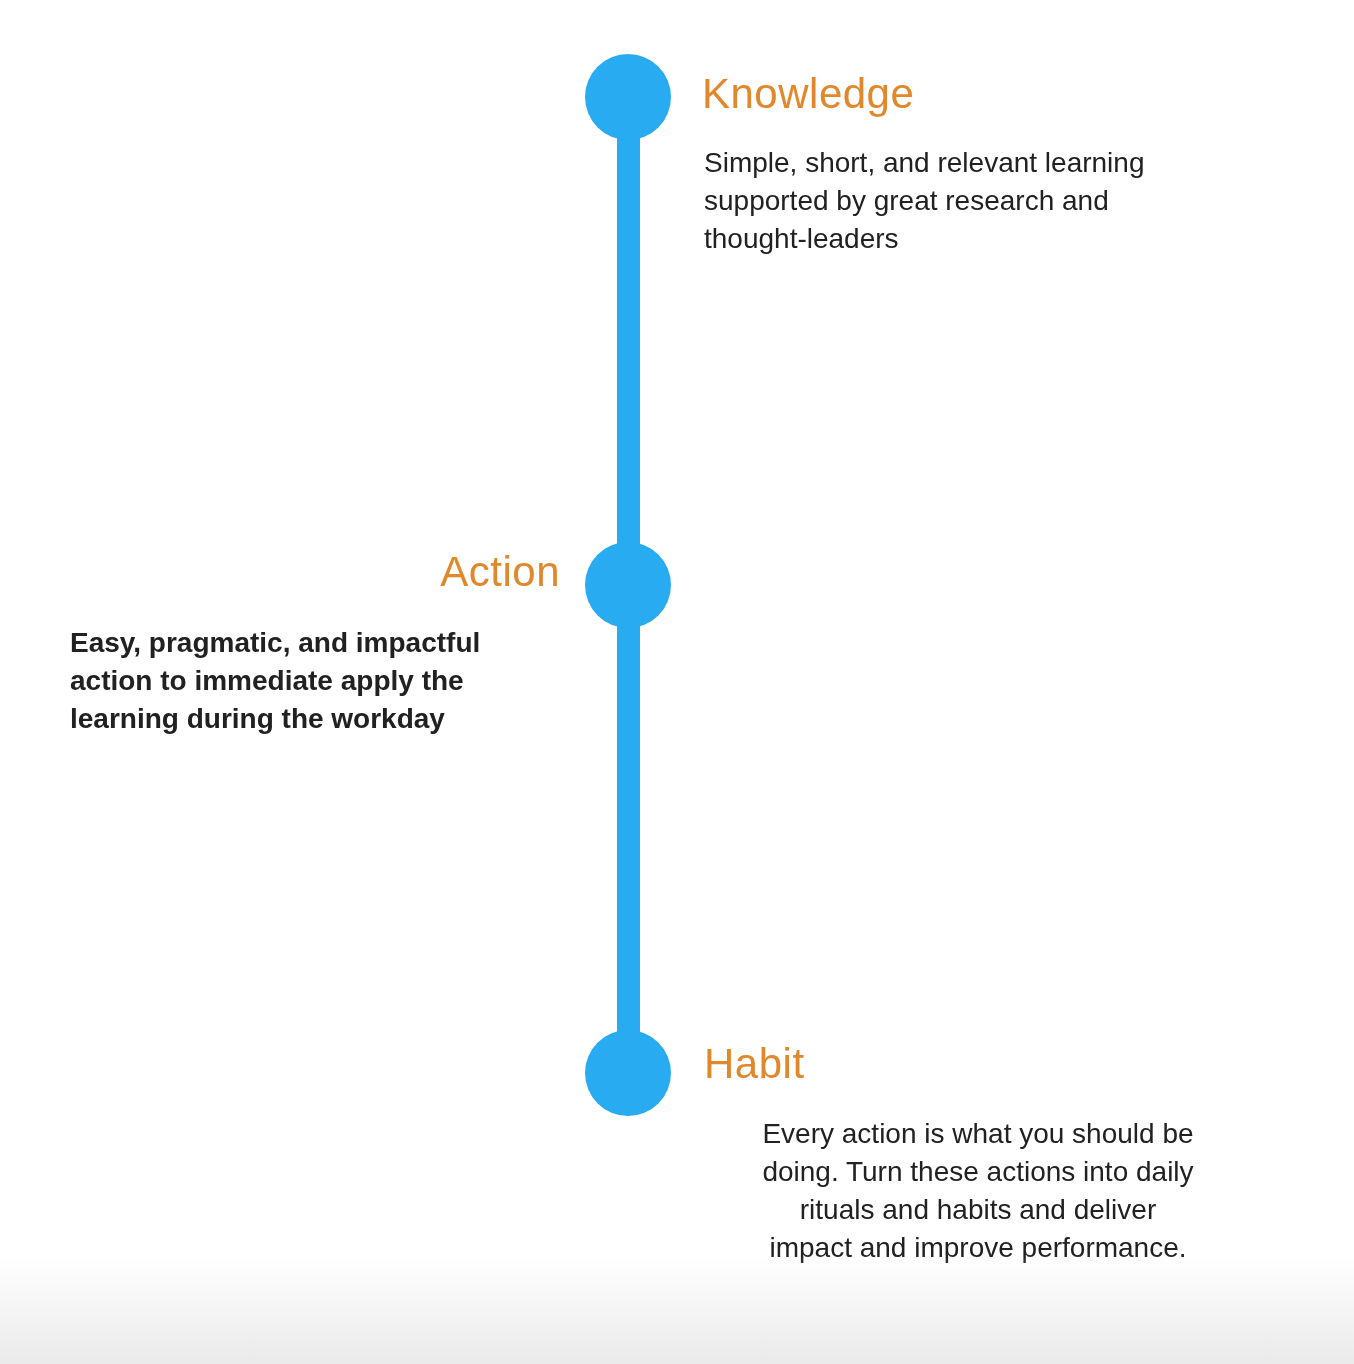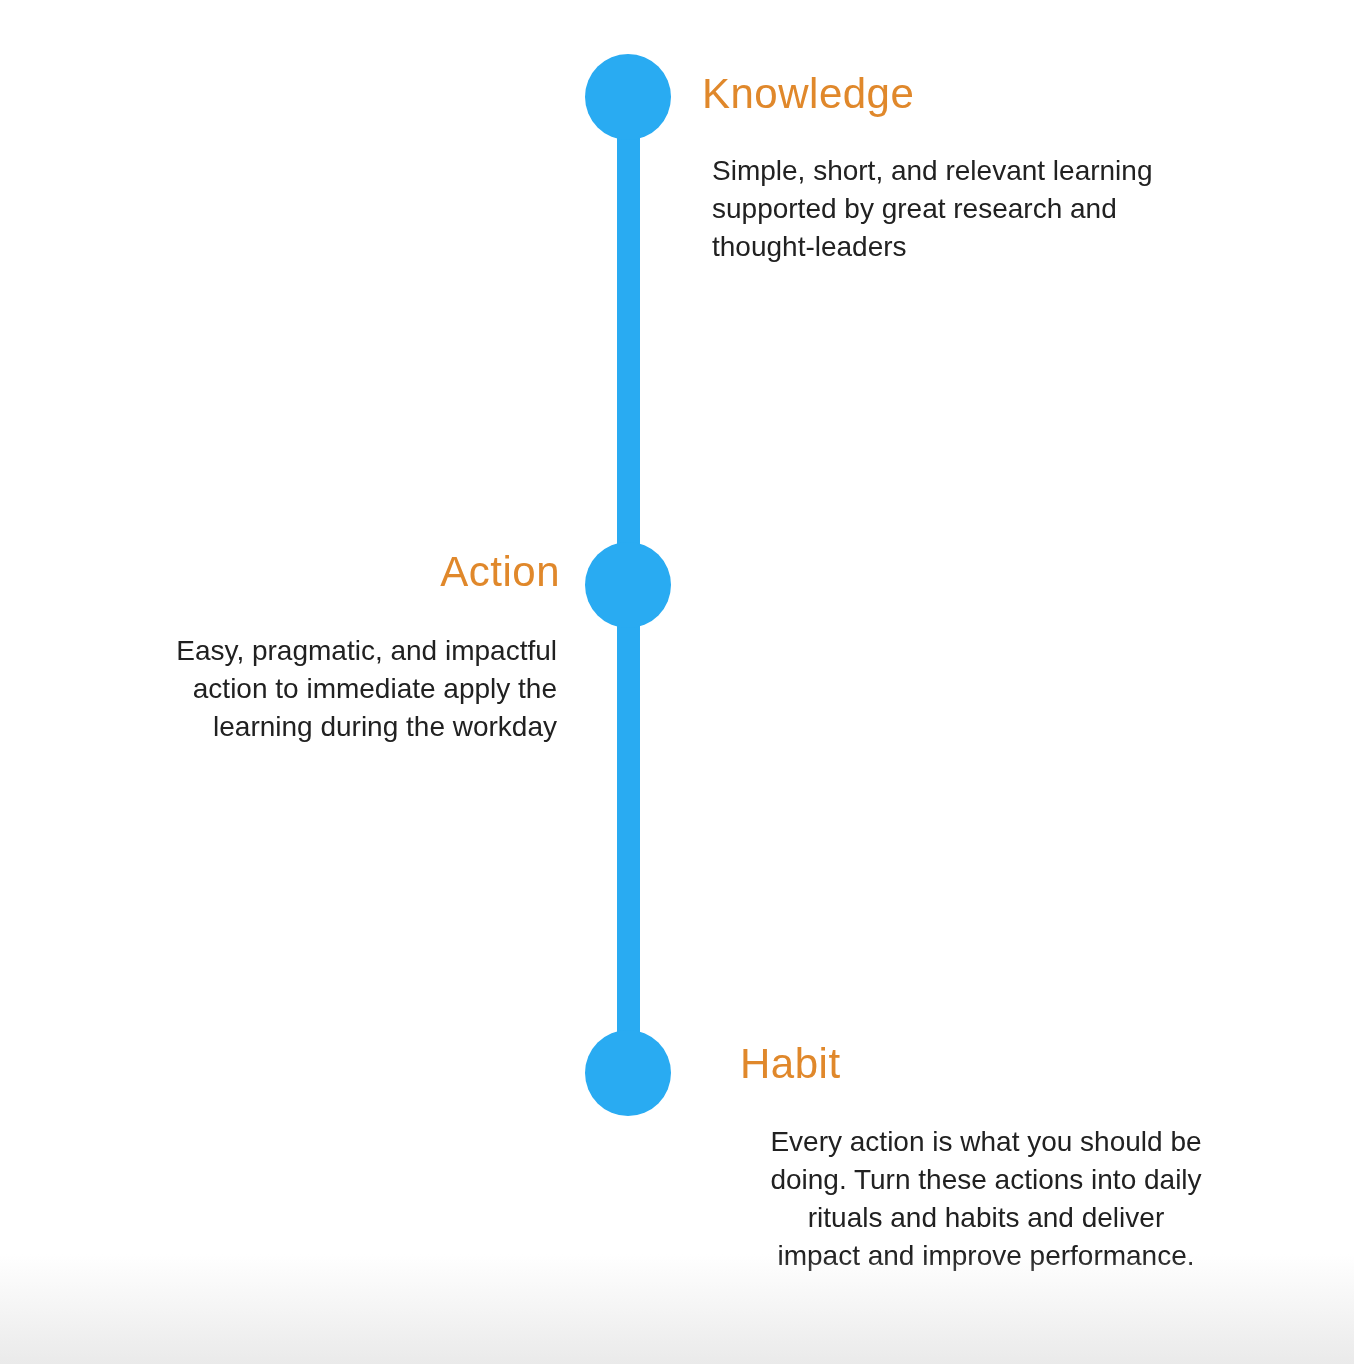--- a/index.html
+++ b/index.html
@@ -41,34 +41,34 @@
     font-size: 42px;
     line-height: 48px;
     font-weight: 400;
     letter-spacing: 0.5px;
     color: var(--heading-orange, #E0882B);
     white-space: nowrap;
     text-align: right;
   }
   .title-knowledge { left: 702px; top: 70px; }
   .title-action    { right: 794px; top: 548px; text-align: center; }
-  .title-habit     { left: 704px; top: 1040px; margin-left: 36px; }
+  .title-habit     { left: 704px; top: 1040px; }
 
   .node-desc {
     position: absolute;
-    margin: 8px;
+    margin: 0;
     font-size: 28px;
     line-height: 38px;
     font-weight: 400;
     color: var(--body-text, #212121);
     white-space: pre-line;
     width: 540px;
   }
   .desc-knowledge { left: 704px; top: 144px; text-align: left; }
-  .desc-action    { right: 789px; top: 624px; text-align: right; }
+  .desc-action    { right: 744px; top: 624px; text-align: left; font-weight: bold; }
   .desc-habit     { left: 708px; top: 1115px; text-align: center; }
 
   .bottom-fade {
     position: absolute;
     left: 0;
     bottom: 0;
     width: 100%;
     height: 110px;
     background: linear-gradient(180deg, rgba(234,234,234,0) 0%, var(--bottom-fade-gray, #EAEAEA) 100%);
     pointer-events: none;

